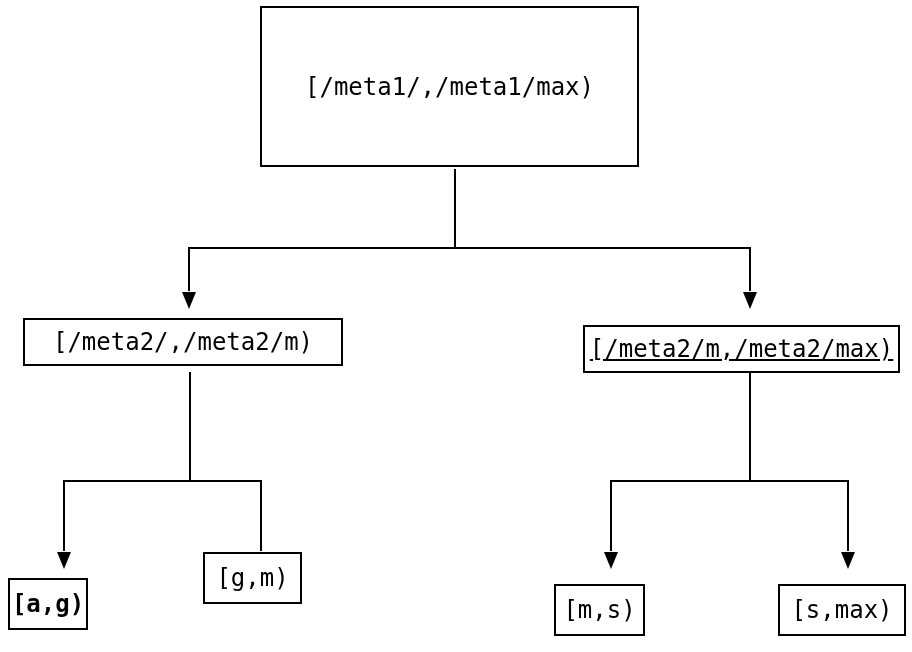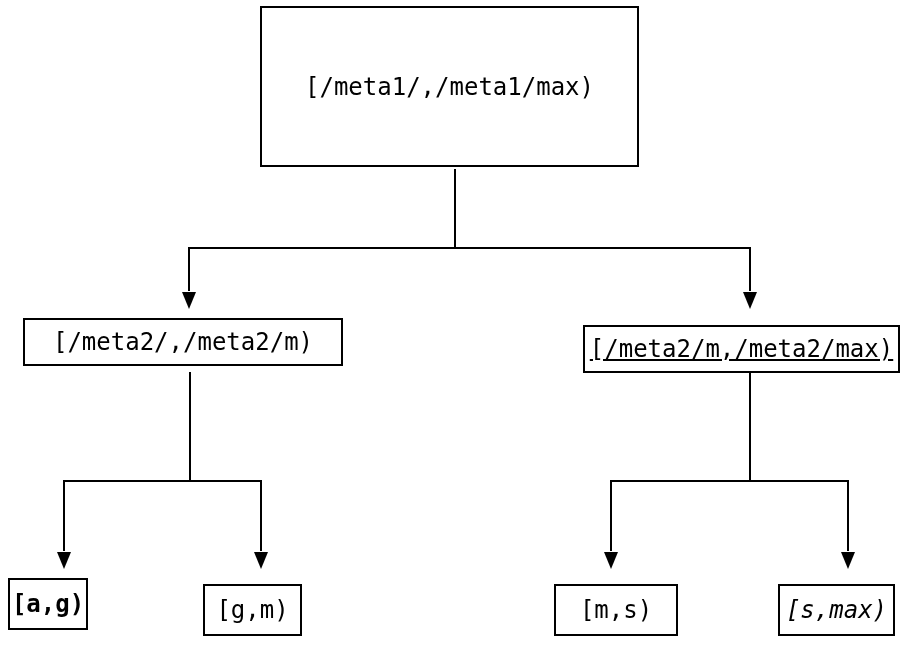--- a/index.html
+++ b/index.html
@@ -44,23 +44,23 @@
     color: var(--line-color, #000000);
     font-size: 24px;
     font-weight: 500;
     white-space: nowrap;
     letter-spacing: 0;
   }
   .node-root      { left: 260px; top: 6px;  width: 379px; height: 161px; }
   .node-left      { left: 23px;  top: 318px; width: 320px; height: 48px; }
   .node-right     { left: 583px; top: 325px; width: 317px; height: 48px; text-decoration: underline; }
   .node-leaf-ag   { left: 8px;   top: 578px; width: 80px; height: 52px; font-weight: bold; }
-  .node-leaf-gm   { left: 203px; top: 584px; width: 99px;  height: 52px; }
-  .node-leaf-ms   { left: 554px; top: 584px; width: 124px; height: 52px; }
-  .node-leaf-smax { left: 778px; top: 584px; width: 117px; height: 52px; font-style: italic; }
+  .node-leaf-gm   { left: 203px; top: 552px; width: 99px;  height: 52px; }
+  .node-leaf-ms   { left: 554px; top: 584px; width: 91px; height: 52px; }
+  .node-leaf-smax { left: 778px; top: 584px; width: 128px; height: 52px; }
 </style>
 </head>
 <body style="background: rgb(255, 255, 255);">
 
 <div class="diagram">
 
   <svg class="edges" viewBox="0 0 912 652" xmlns="http://www.w3.org/2000/svg">
 
     <line x1="455" y1="170" x2="455" y2="248"></line>
     <line x1="189" y1="248" x2="750" y2="248"></line>

